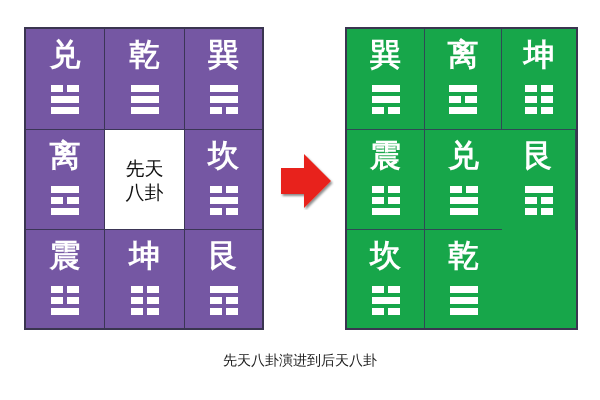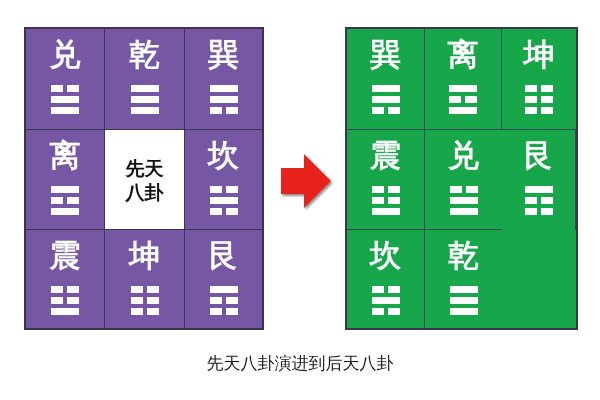--- a/index.html
+++ b/index.html
@@ -26,30 +26,30 @@
   .cell.r2 { border-bottom: none; }
   .name {
     margin-top: 6px; font-size: 31px; line-height: 38px; color: #ffffff;
     font-family: "DejaVu Serif", serif; font-weight: bold;
   }
   .trigram { margin-top: 12px; display: flex; flex-direction: column; gap: 4px; }
   .line { width: 28px; height: 7px; display: flex; justify-content: space-between; }
   .line.yang { background: #ffffff; }
   .line.yin span { display: block; width: 12px; height: 7px; background: #ffffff; }
   .center {
-    background: #ffffff; justify-content: center; font-weight: bold;
+    background: #ffffff; justify-content: center;
   }
   .center-text {
     font-size: 19px; line-height: 24px; color: #111111; width: 44px; text-align: center;
     word-break: break-all; letter-spacing: 0px;
   }
   #arrow { position: absolute; left: 278px; top: 152px; width: 56px; height: 58px; }
   #caption {
     position: absolute; left: 0; width: 600px; top: 352px; text-align: center;
-    font-size: 17px; color: #1a1a1a; letter-spacing: 0px;
+    font-size: 14px; color: #1a1a1a; letter-spacing: 0px;
   }
 </style>
 </head>
 <body>
 
 <div id="grid-left" class="grid" style="background: rgb(117, 87, 163);">
     <div class="cell c0 r0">
       <div class="name">兑</div>
       <div class="trigram">
         <div class="line yin">

